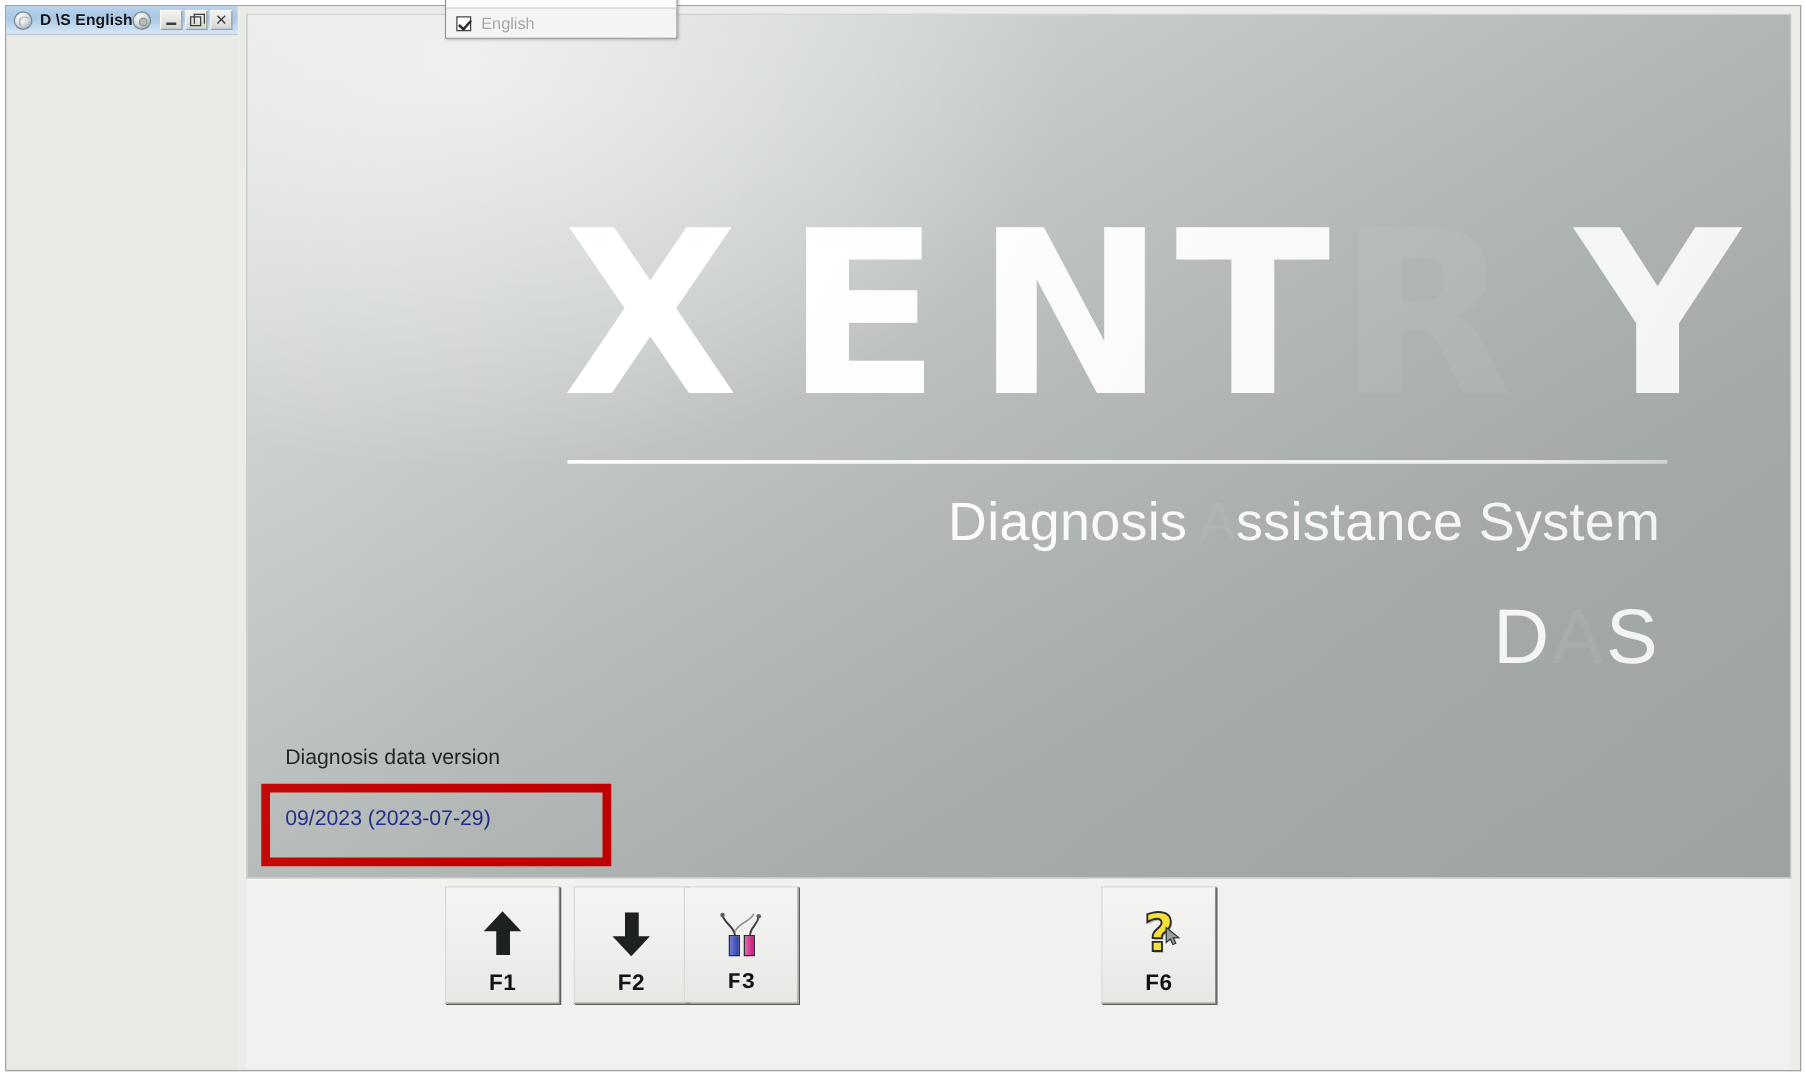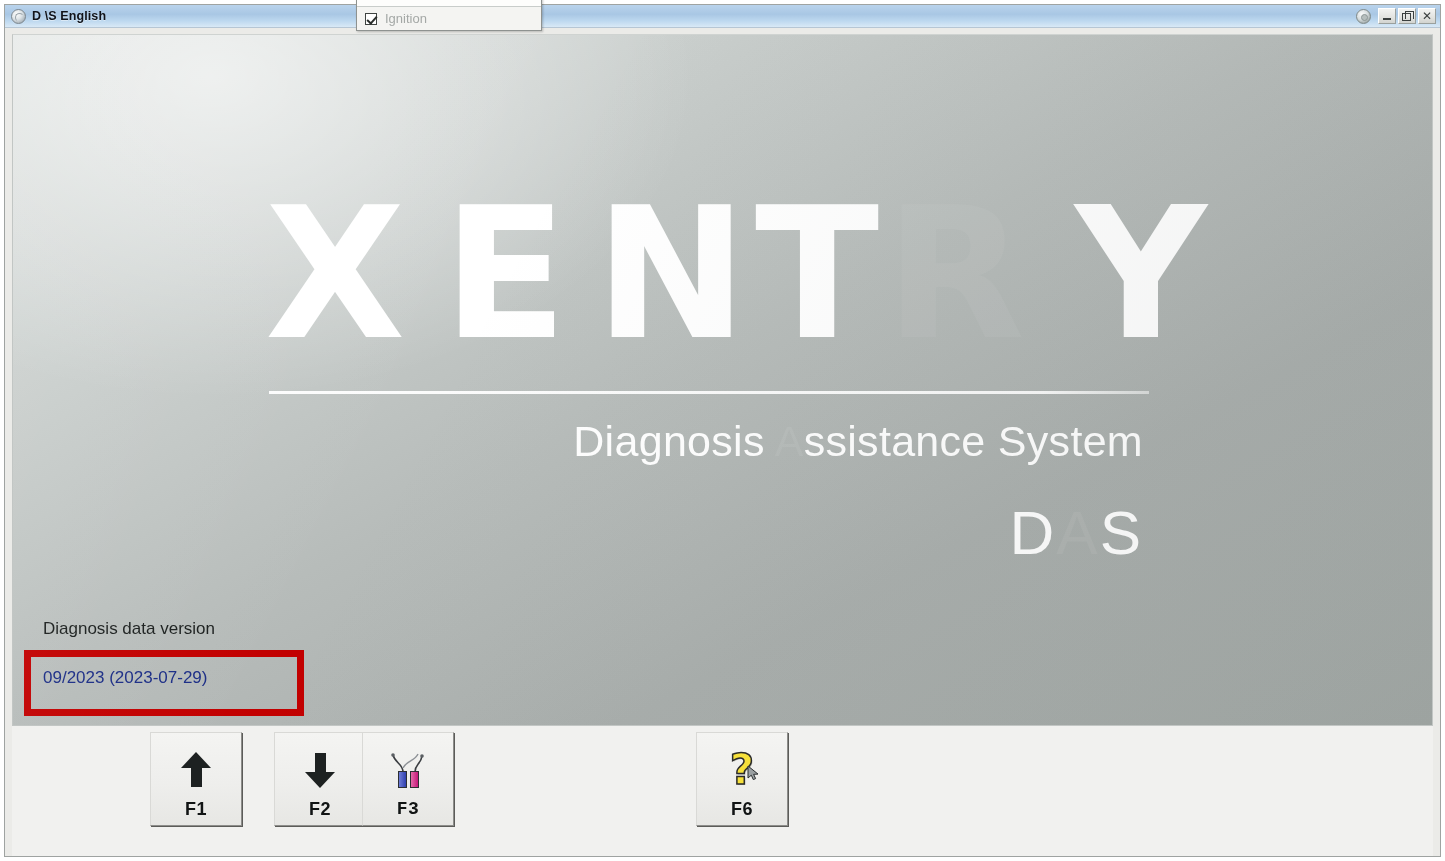--- a/index.html
+++ b/index.html
@@ -19,21 +19,21 @@
   .window {
     position: absolute;
     left: 4px;
     top: 4px;
     width: 1437px;
     height: 853px;
     background: #e9e9e6;
     border: 1px solid #9fa3a1;
     box-sizing: border-box;
     display: flex;
-    flex-direction: column;
+    flex-direction: row;
   }
 
   
   .titlebar {
     height: 23px;
     flex: 0 0 23px;
     background: linear-gradient(to bottom, #b9d3ec 0%, #a9c7e4 42%, #bdd8ef 72%, #d9e9f6 100%);
     border-bottom: 1px solid #b6c6d4;
     display: flex;
     align-items: center;
@@ -309,21 +309,21 @@
     justify-content: center;
   }
   .fbtn .flabel {
     font-size: 18px;
     font-weight: bold;
     color: #111414;
     letter-spacing: 0.4px;
     margin-top: 2px;
   }
   .b-esc { left: 19px; }
-  .b-f1  { left: 138px; }
+  .b-f1  { left: 159px; }
   .b-f2  { left: 262px; }
   .b-f3  { left: 350px; font-family: Liberation Mono, monospace; }
   .b-f6  { left: 684px; }
   .b-f11 { left: 1220px; }
   .arw {
     position: relative;
     width: 30px;
     height: 40px;
   }
   .arw .shaft {
@@ -592,15 +592,15 @@
 
 
     </div>
   </div>
 </div>
 
 <div class="dropdown">
   <div class="dd-item partial"></div>
   <div class="dd-item">
     <span class="dd-check"></span>
-    <span>Ignition</span>
+    <span>English</span>
   </div>
 </div>
 
 </body></html>

